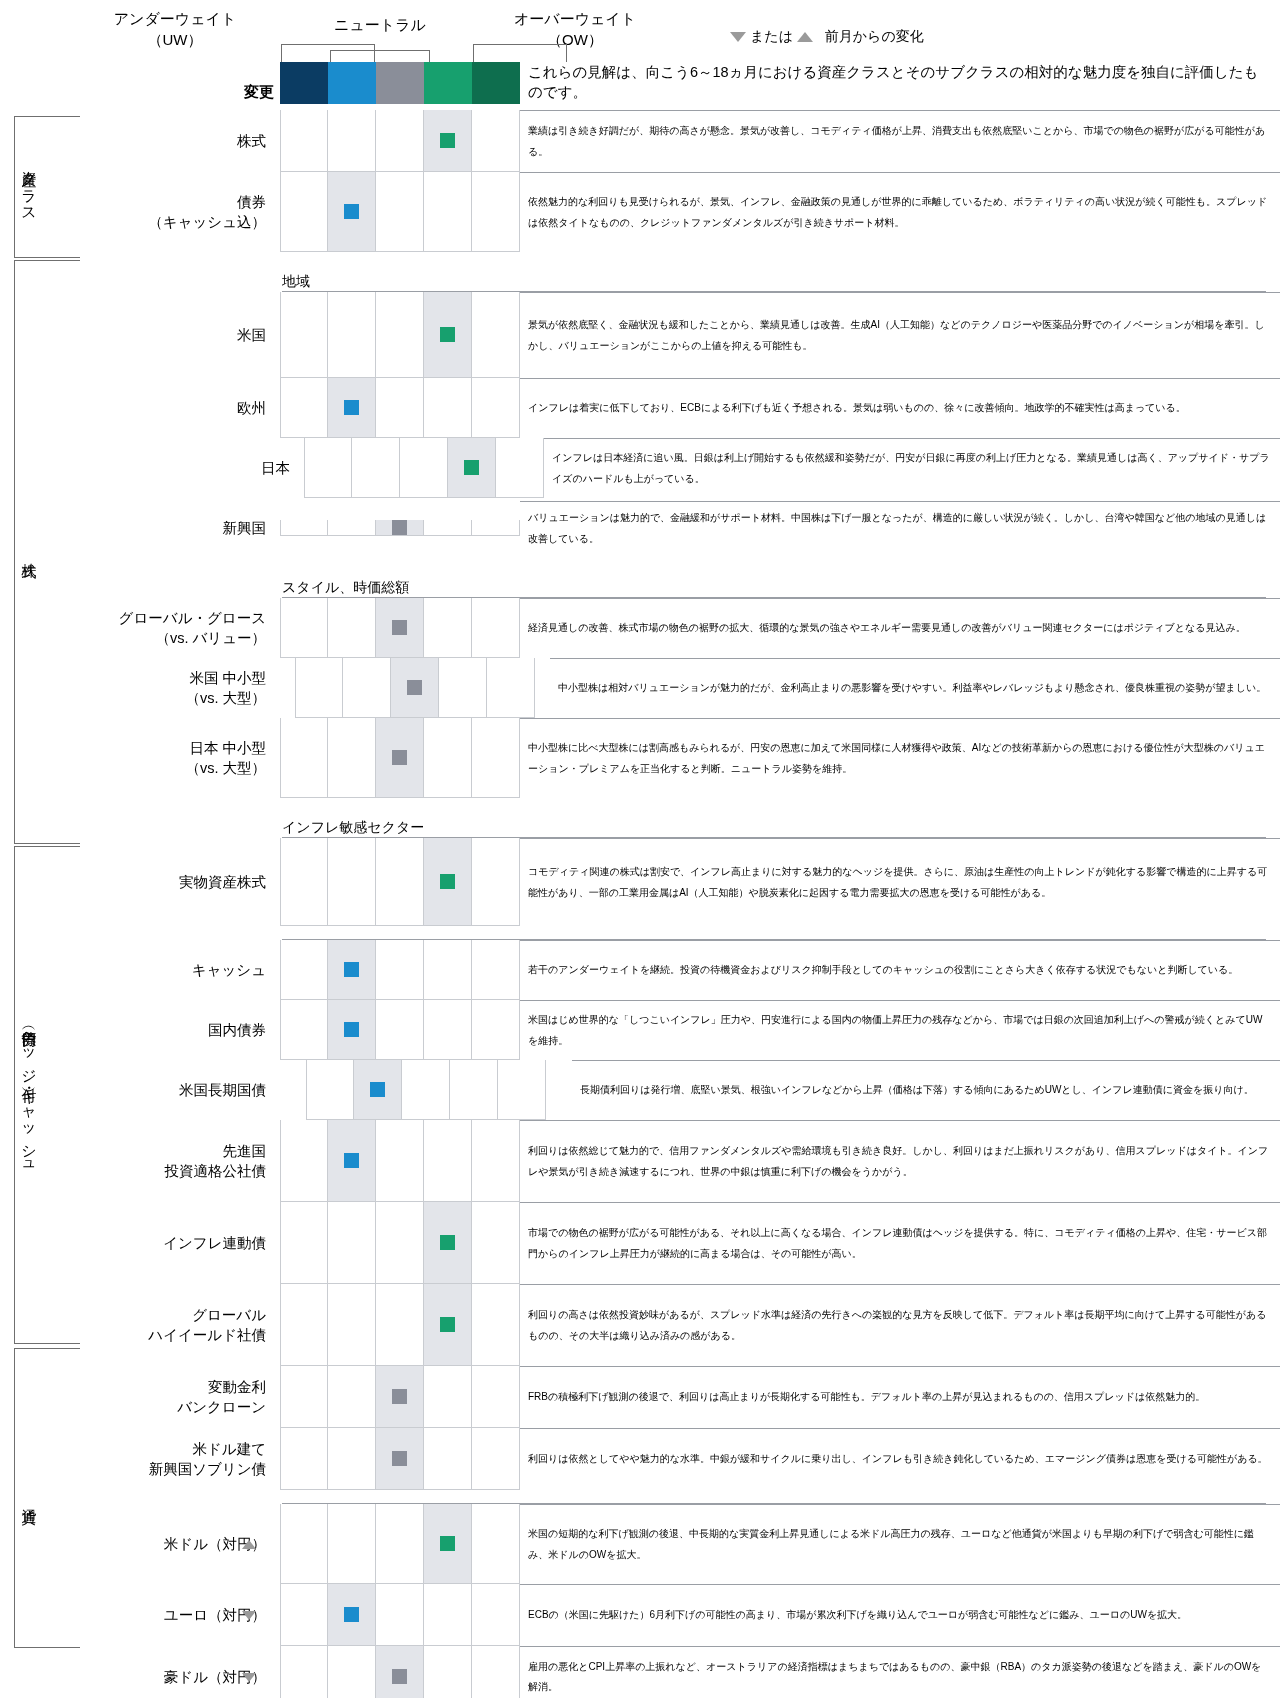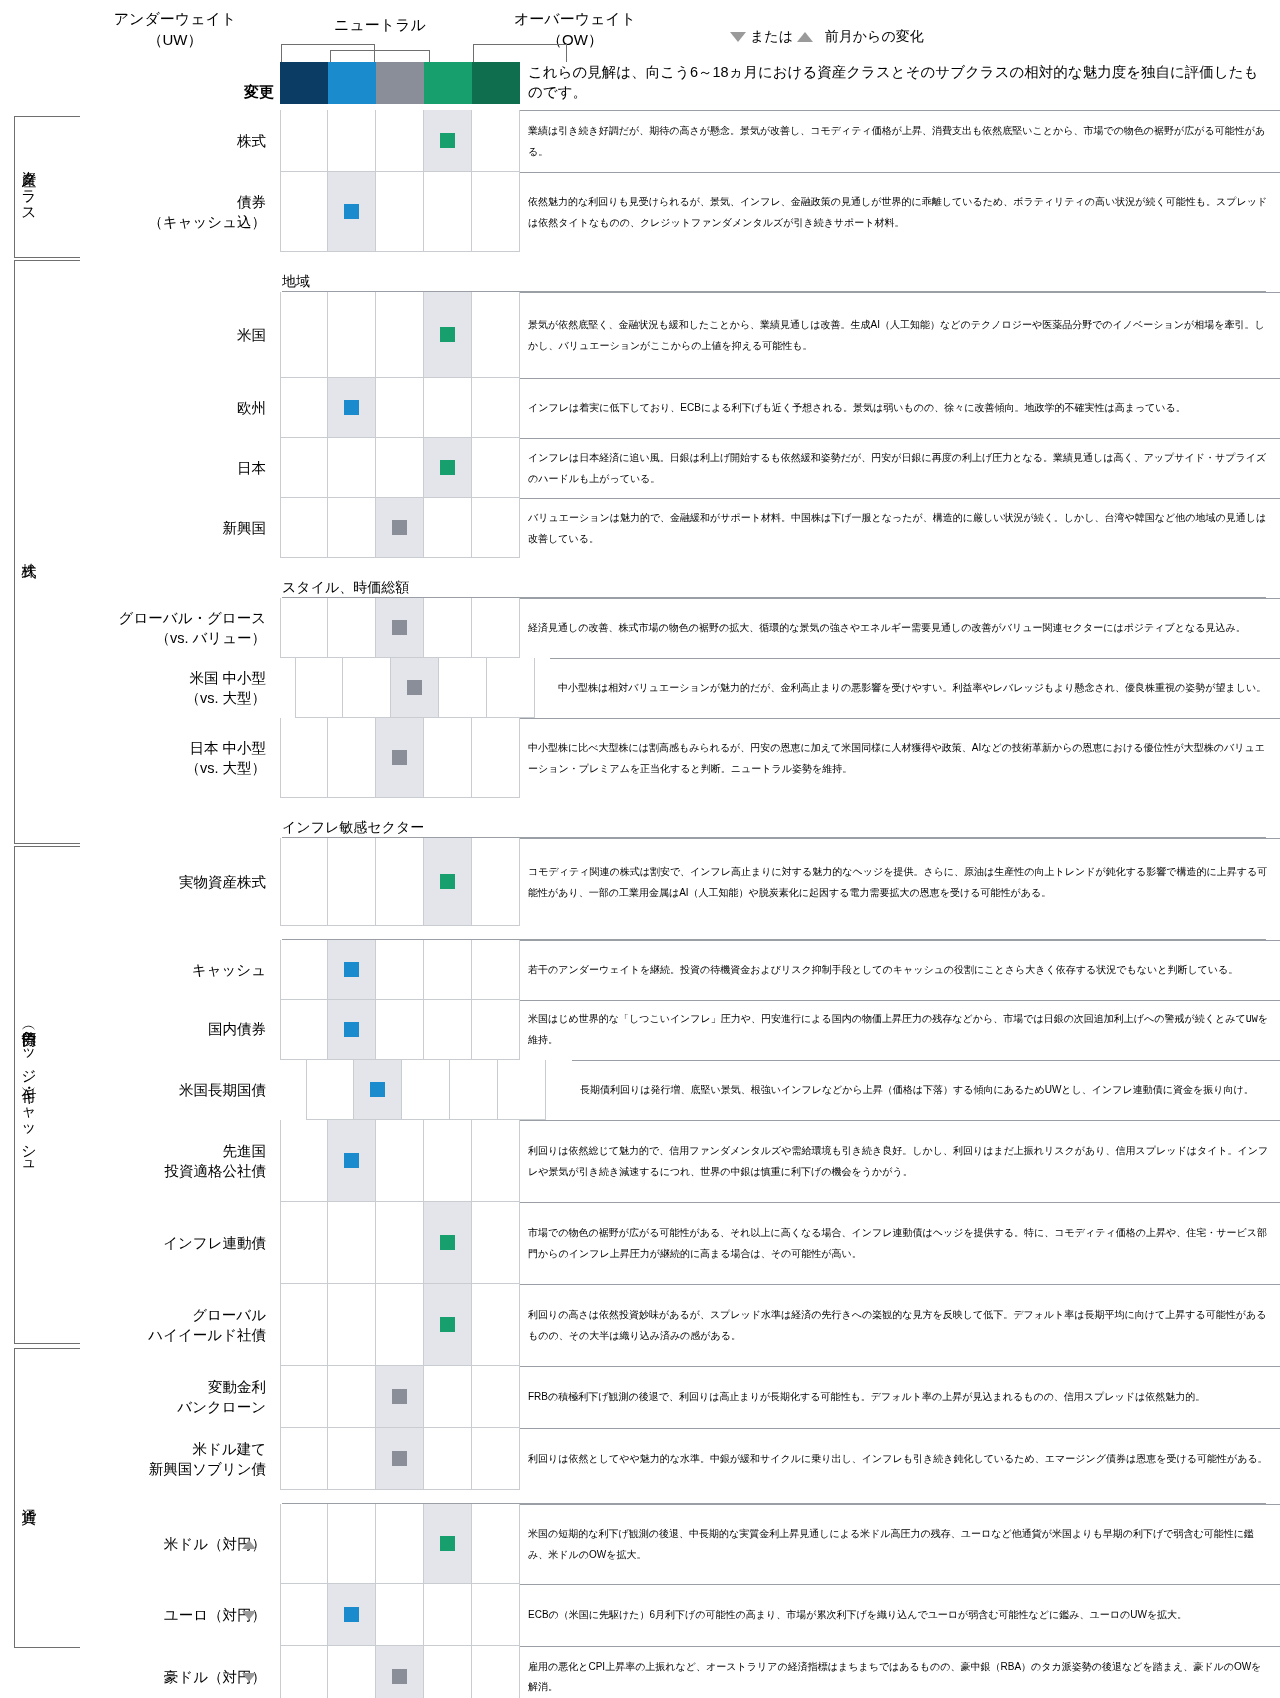--- a/index.html
+++ b/index.html
@@ -247,36 +247,36 @@
           <div class="cell"></div>
           <div class="cell shade">
             <span class="marker m-blue"></span>
           </div>
           <div class="cell"></div>
           <div class="cell"></div>
           <div class="cell"></div>
         </div>
         <div class="desc">インフレは着実に低下しており、ECBによる利下げも近く予想される。景気は弱いものの、徐々に改善傾向。地政学的不確実性は高まっている。</div>
       </div>
-      <div class="row" style="min-height: 60px;">
+      <div class="row" style="min-height: 60px; padding-left: 24px;">
         <div class="row-label">
           <span class="inner">日本</span>
         </div>
         <div class="cells">
           <div class="cell"></div>
           <div class="cell"></div>
           <div class="cell"></div>
           <div class="cell shade">
             <span class="marker m-green"></span>
           </div>
           <div class="cell"></div>
         </div>
         <div class="desc">インフレは日本経済に追い風。日銀は利上げ開始するも依然緩和姿勢だが、円安が日銀に再度の利上げ圧力となる。業績見通しは高く、アップサイド・サプライズのハードルも上がっている。</div>
       </div>
-      <div class="row" style="min-height: 60px;">
+      <div class="row" style="min-height: 60px; align-items: center;">
         <div class="row-label">
           <span class="inner">新興国</span>
         </div>
         <div class="cells">
           <div class="cell"></div>
           <div class="cell"></div>
           <div class="cell shade">
             <span class="marker m-gray"></span>
           </div>
           <div class="cell"></div>
@@ -366,21 +366,21 @@
           <div class="cell"></div>
           <div class="cell shade">
             <span class="marker m-blue"></span>
           </div>
           <div class="cell"></div>
           <div class="cell"></div>
           <div class="cell"></div>
         </div>
         <div class="desc">若干のアンダーウェイトを継続。投資の待機資金およびリスク抑制手段としてのキャッシュの役割にことさら大きく依存する状況でもないと判断している。</div>
       </div>
-      <div class="row" style="min-height: 60px; font-family: Liberation Mono, monospace;">
+      <div class="row" style="min-height: 60px;">
         <div class="row-label">
           <span class="inner">国内債券</span>
         </div>
         <div class="cells">
           <div class="cell"></div>
           <div class="cell shade">
             <span class="marker m-blue"></span>
           </div>
           <div class="cell"></div>
           <div class="cell"></div>

